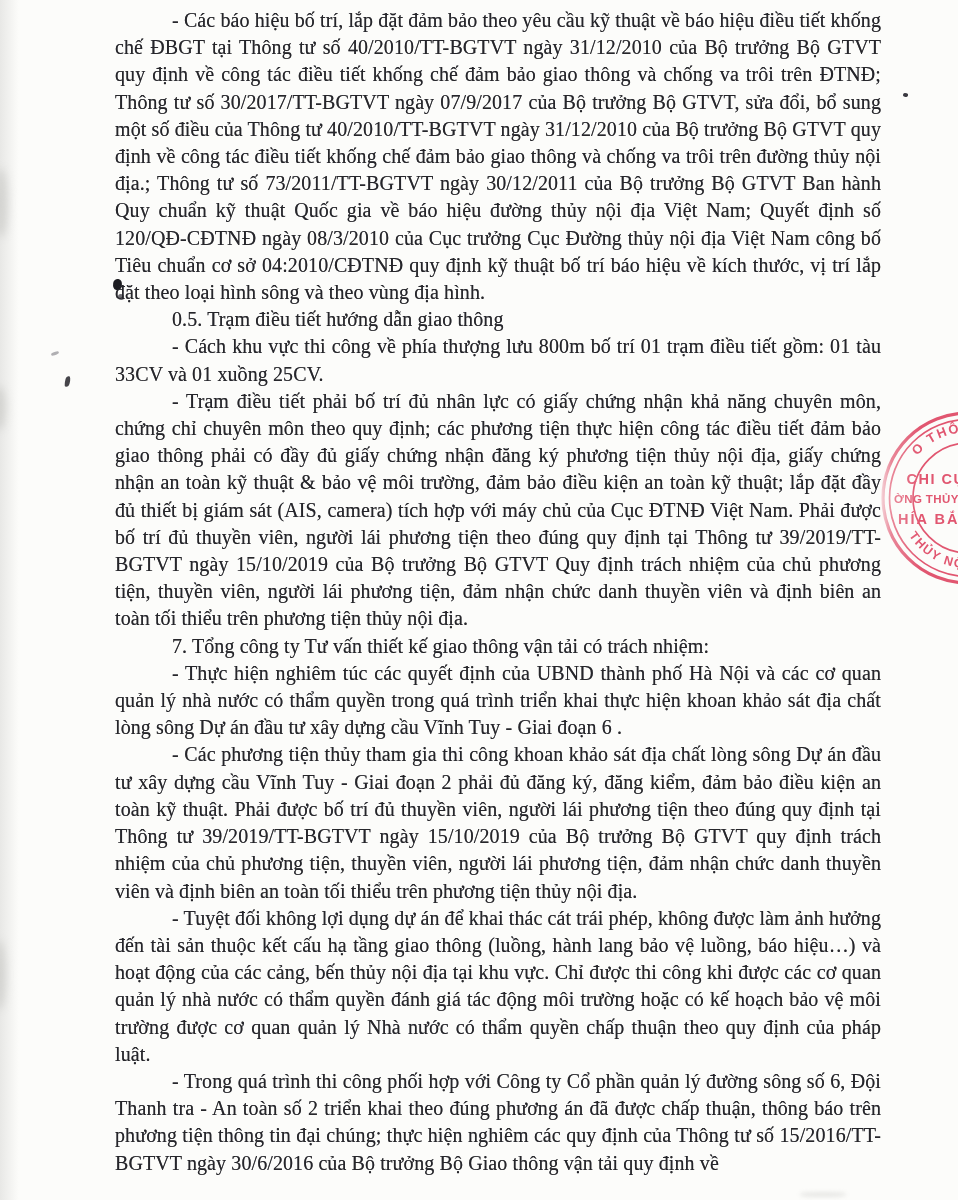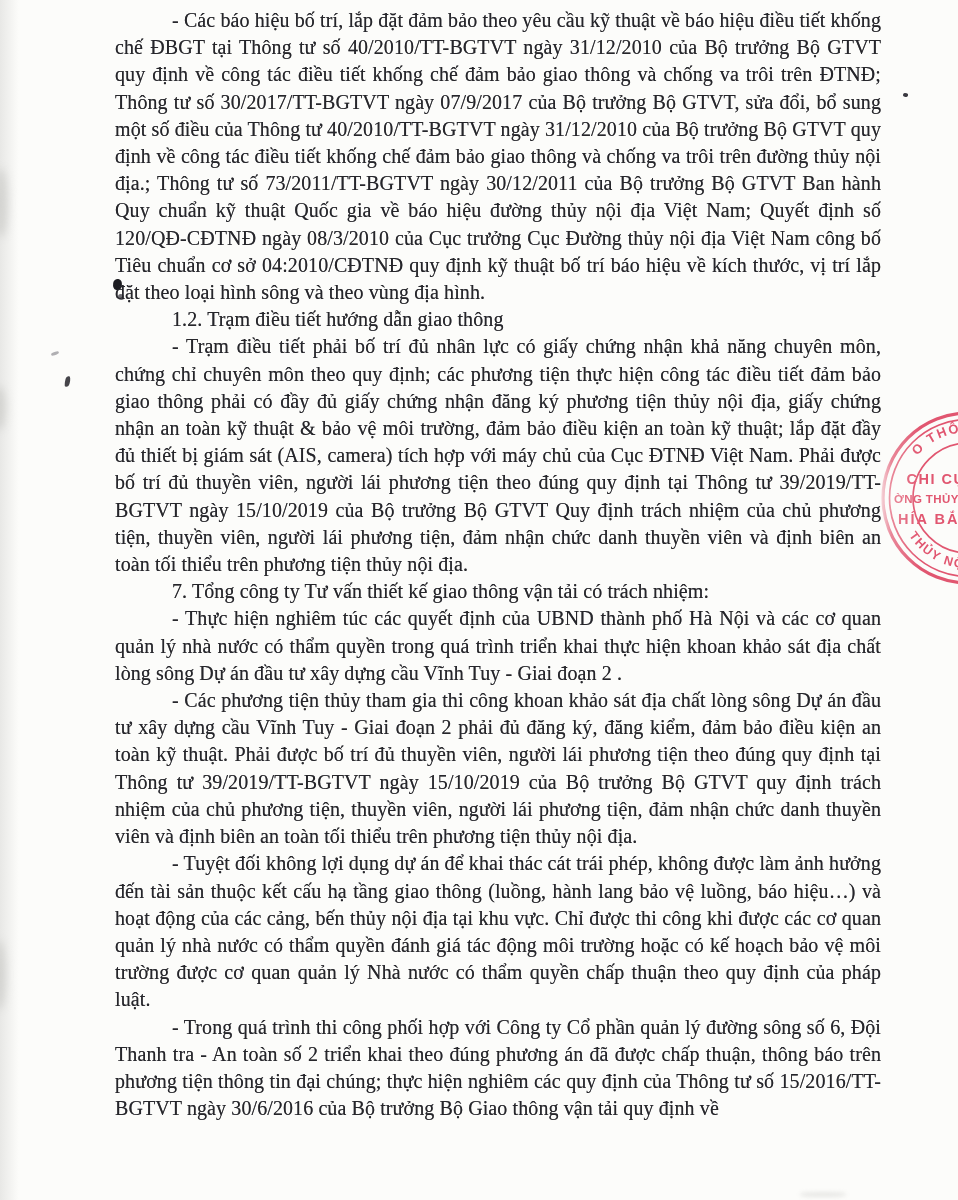--- a/index.html
+++ b/index.html
@@ -86,28 +86,29 @@
 <div class="artifact a-comma"></div>
 <div class="artifact a-blob1"></div>
 <div class="artifact a-blob2"></div>
 <div class="artifact a-speck"></div>
 
 <div class="doc-body">
   <div>
 
       <p class="para">- Các báo hiệu bố trí, lắp đặt đảm bảo theo yêu cầu kỹ thuật về báo hiệu điều tiết khống chế ĐBGT tại Thông tư số 40/2010/TT-BGTVT ngày 31/12/2010 của Bộ trưởng Bộ GTVT quy định về công tác điều tiết khống chế đảm bảo giao thông và chống va trôi trên ĐTNĐ; Thông tư số 30/2017/TT-BGTVT ngày 07/9/2017 của Bộ trưởng Bộ GTVT, sửa đổi, bổ sung một số điều của Thông tư 40/2010/TT-BGTVT ngày 31/12/2010 của Bộ trưởng Bộ GTVT quy định về công tác điều tiết khống chế đảm bảo giao thông và chống va trôi trên đường thủy nội địa.; Thông tư số 73/2011/TT-BGTVT ngày 30/12/2011 của Bộ trưởng Bộ GTVT Ban hành Quy chuẩn kỹ thuật Quốc gia về báo hiệu đường thủy nội địa Việt Nam; Quyết định số 120/QĐ-CĐTNĐ ngày 08/3/2010 của Cục trưởng Cục Đường thủy nội địa Việt Nam công bố Tiêu chuẩn cơ sở 04:2010/CĐTNĐ quy định kỹ thuật bố trí báo hiệu về kích thước, vị trí lắp đặt theo loại hình sông và theo vùng địa hình.</p>
 
-      <p class="para">1.2. Trạm điều tiết hướng dẫn giao thông</p>
+      <p class="para">0.5. Trạm điều tiết hướng dẫn giao thông</p>
 
+      <p class="para">- Cách khu vực thi công về phía thượng lưu 800m bố trí 01 trạm điều tiết gồm: 01 tàu 33CV và 01 xuồng 25CV.</p>
 
       <p class="para">- Trạm điều tiết phải bố trí đủ nhân lực có giấy chứng nhận khả năng chuyên môn, chứng chỉ chuyên môn theo quy định; các phương tiện thực hiện công tác điều tiết đảm bảo giao thông phải có đầy đủ giấy chứng nhận đăng ký phương tiện thủy nội địa, giấy chứng nhận an toàn kỹ thuật &amp; bảo vệ môi trường, đảm bảo điều kiện an toàn kỹ thuật; lắp đặt đầy đủ thiết bị giám sát (AIS, camera) tích hợp với máy chủ của Cục ĐTNĐ Việt Nam. Phải được bố trí đủ thuyền viên, người lái phương tiện theo đúng quy định tại Thông tư 39/2019/TT-BGTVT ngày 15/10/2019 của Bộ trưởng Bộ GTVT Quy định trách nhiệm của chủ phương tiện, thuyền viên, người lái phương tiện, đảm nhận chức danh thuyền viên và định biên an toàn tối thiểu trên phương tiện thủy nội địa.</p>
 
       <p class="para">7. Tổng công ty Tư vấn thiết kế giao thông vận tải có trách nhiệm:</p>
 
-      <p class="para">- Thực hiện nghiêm túc các quyết định của UBND thành phố Hà Nội và các cơ quan quản lý nhà nước có thẩm quyền trong quá trình triển khai thực hiện khoan khảo sát địa chất lòng sông Dự án đầu tư xây dựng cầu Vĩnh Tuy - Giai đoạn 2 .</p>
+      <p class="para">- Thực hiện nghiêm túc các quyết định của UBND thành phố Hà Nội và các cơ quan quản lý nhà nước có thẩm quyền trong quá trình triển khai thực hiện khoan khảo sát địa chất lòng sông Dự án đầu tư xây dựng cầu Vĩnh Tuy - Giai đoạn 6 .</p>
 
       <p class="para">- Các phương tiện thủy tham gia thi công khoan khảo sát địa chất lòng sông Dự án đầu tư xây dựng cầu Vĩnh Tuy - Giai đoạn 2  phải đủ đăng ký, đăng kiểm, đảm bảo điều kiện an toàn kỹ thuật. Phải được bố trí đủ thuyền viên, người lái phương tiện theo đúng quy định tại Thông tư 39/2019/TT-BGTVT ngày 15/10/2019 của Bộ trưởng Bộ GTVT quy định trách nhiệm của chủ phương tiện, thuyền viên, người lái phương tiện, đảm nhận chức danh thuyền viên và định biên an toàn tối thiểu trên phương tiện thủy nội địa.</p>
 
       <p class="para">- Tuyệt đối không lợi dụng dự án để khai thác cát trái phép, không được làm ảnh hưởng đến tài sản thuộc kết cấu hạ tầng giao thông (luồng, hành lang bảo vệ luồng, báo hiệu…) và hoạt động của các cảng, bến thủy nội địa tại khu vực. Chỉ được thi công khi được các cơ quan quản lý nhà nước có thẩm quyền đánh giá tác động môi trường hoặc có kế hoạch bảo vệ môi trường được cơ quan quản lý Nhà nước có thẩm quyền chấp thuận theo quy định của pháp luật.</p>
 
       <p class="para">- Trong quá trình thi công phối hợp với Công ty Cổ phần quản lý đường sông số 6, Đội Thanh tra - An toàn số 2 triển khai theo đúng phương án đã được chấp thuận, thông báo trên phương tiện thông tin đại chúng; thực hiện nghiêm các quy định của Thông tư số 15/2016/TT-BGTVT ngày 30/6/2016 của Bộ trưởng Bộ Giao thông vận tải quy định về</p>
     </div>
 </div>
 
 <div class="stamp-wrap">

